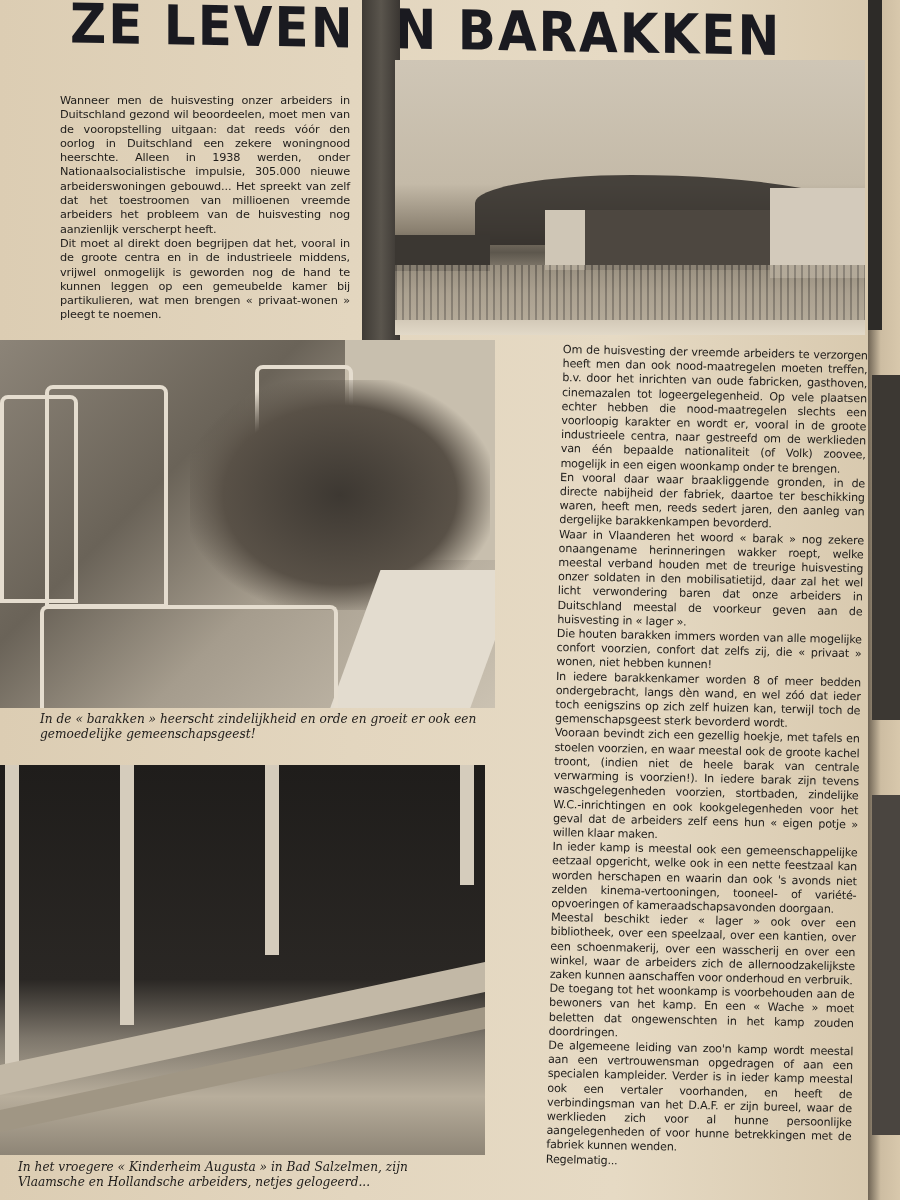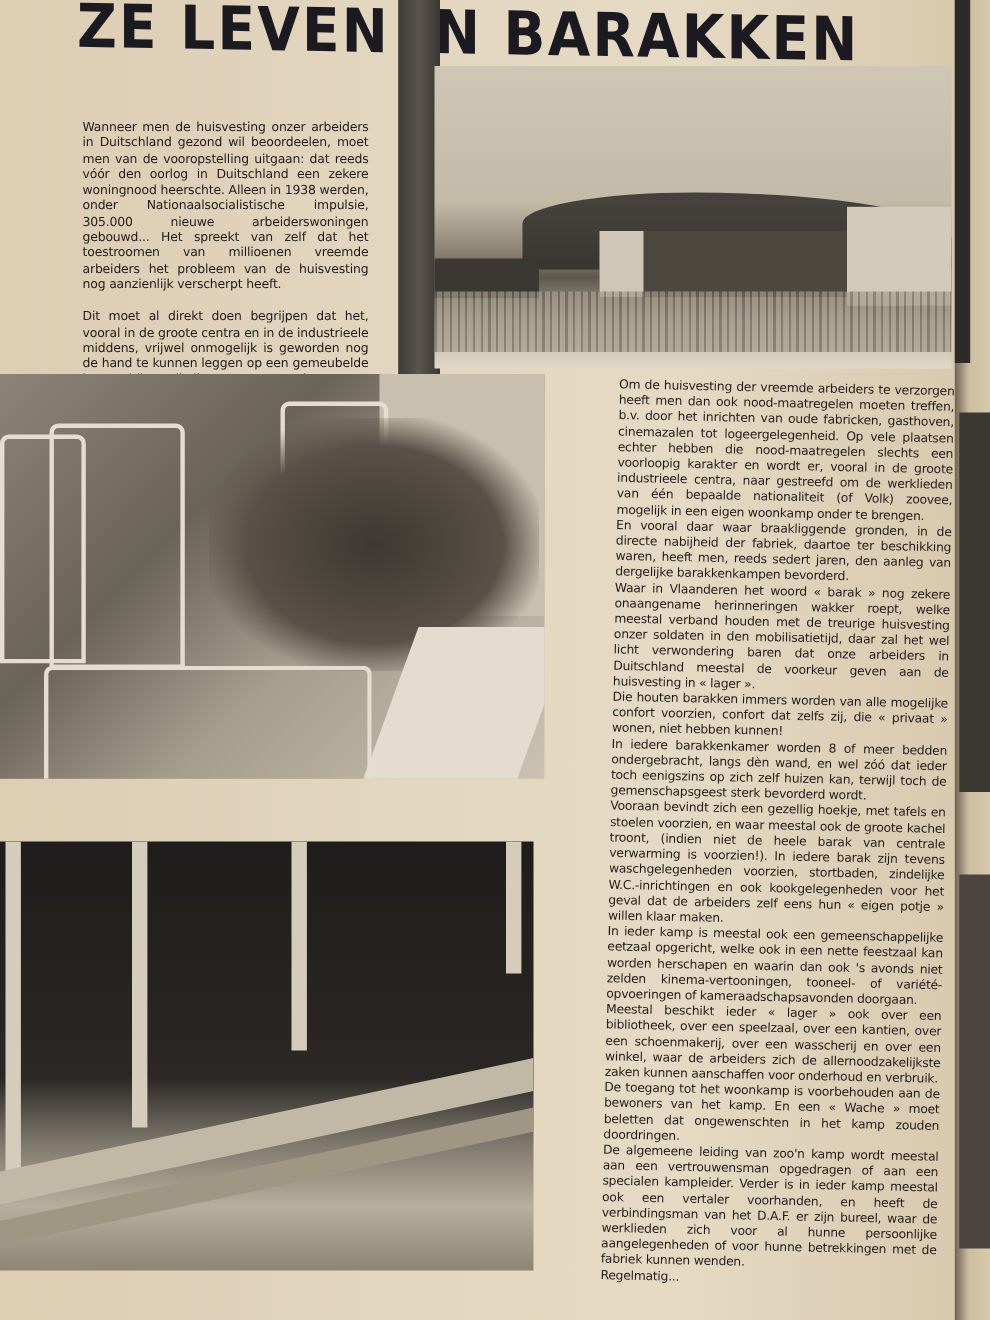--- a/index.html
+++ b/index.html
@@ -64,21 +64,21 @@
   .photo-balcony .rail { position:absolute; left:0; width:485px; background:#c2b8a6; transform:skewY(-12deg); transform-origin:left; }
 
   .col-text {
     position:absolute; color:#1e1c1a;
     font-family:"DejaVu Sans", sans-serif;
   }
   .intro {
     left:60px; top:94px; width:290px;
     font-size:11.3px; line-height:14.3px; text-align:justify; letter-spacing:-0.15px;
   }
-  .intro p { margin:15px; text-indent:0; }
+  .intro p { margin:0; text-indent:0; }
   .main-col {
     left:563px; top:343px; width:305px;
     font-size:11.2px; line-height:14.2px; text-align:justify; letter-spacing:-0.2px;
     transform:rotate(1.2deg); transform-origin:left top;
   }
   .main-col p { margin:0; }
   .caption {
     position:absolute; font-family:"DejaVu Serif", serif; font-style:italic;
     font-size:12.2px; line-height:15px; color:#1e1c1a;
   }
@@ -109,30 +109,32 @@
   <div class="photo photo-dorm">
     <div class="wall"></div>
     <div class="bed" style="left:0;top:55px;width:70px;height:200px;"></div>
     <div class="bed" style="left:45px;top:45px;width:115px;height:215px;"></div>
     <div class="bed" style="left:255px;top:25px;width:90px;height:60px;"></div>
     <div class="people"></div>
     <div class="table"></div>
     <div class="bed" style="left:40px;top:265px;width:290px;height:110px;border-bottom:none;"></div>
   </div>
 
+  <div class="caption caption1">In de « barakken » heerscht zindelijkheid en orde en groeit er ook een gemoedelijke gemeenschapsgeest!</div>
 
   <div class="photo photo-balcony">
     <div class="post" style="left:120px;height:260px;"></div>
     <div class="post" style="left:265px;height:190px;"></div>
     <div class="post" style="left:460px;height:120px;"></div>
     <div class="post" style="left:5px;height:300px;"></div>
     <div class="rail" style="top:300px;height:30px;"></div>
     <div class="rail" style="top:345px;height:22px;background:#a09684;"></div>
   </div>
 
+  <div class="caption caption2">In het vroegere « Kinderheim Augusta » in Bad Salzelmen, zijn Vlaamsche en Hollandsche arbeiders, netjes gelogeerd...</div>
 
   <div class="col-text main-col">
     <p>Om de huisvesting der vreemde arbeiders te verzorgen heeft men dan ook nood-maatregelen moeten treffen, b.v. door het inrichten van oude fabricken, gasthoven, cinemazalen tot logeergelegenheid. Op vele plaatsen echter hebben die nood-maatregelen slechts een voorloopig karakter en wordt er, vooral in de groote industrieele centra, naar gestreefd om de werklieden van één bepaalde nationaliteit (of Volk) zoovee, mogelijk in een eigen woonkamp onder te brengen.</p>
     <p>En vooral daar waar braakliggende gronden, in de directe nabijheid der fabriek, daartoe ter beschikking waren, heeft men, reeds sedert jaren, den aanleg van dergelijke barakkenkampen bevorderd.</p>
     <p>Waar in Vlaanderen het woord « barak » nog zekere onaangename herinneringen wakker roept, welke meestal verband houden met de treurige huisvesting onzer soldaten in den mobilisatietijd, daar zal het wel licht verwondering baren dat onze arbeiders in Duitschland meestal de voorkeur geven aan de huisvesting in « lager ».</p>
     <p>Die houten barakken immers worden van alle mogelijke confort voorzien, confort dat zelfs zij, die « privaat » wonen, niet hebben kunnen!</p>
     <p>In iedere barakkenkamer worden 8 of meer bedden ondergebracht, langs dèn wand, en wel zóó dat ieder toch eenigszins op zich zelf huizen kan, terwijl toch de gemenschapsgeest sterk bevorderd wordt.</p>
     <p>Vooraan bevindt zich een gezellig hoekje, met tafels en stoelen voorzien, en waar meestal ook de groote kachel troont, (indien niet de heele barak van centrale verwarming is voorzien!). In iedere barak zijn tevens waschgelegenheden voorzien, stortbaden, zindelijke W.C.-inrichtingen en ook kookgelegenheden voor het geval dat de arbeiders zelf eens hun « eigen potje » willen klaar maken.</p>
     <p>In ieder kamp is meestal ook een gemeenschappelijke eetzaal opgericht, welke ook in een nette feestzaal kan worden herschapen en waarin dan ook 's avonds niet zelden kinema-vertooningen, tooneel- of variété-opvoeringen of kameraadschapsavonden doorgaan.</p>
     <p>Meestal beschikt ieder « lager » ook over een bibliotheek, over een speelzaal, over een kantien, over een schoenmakerij, over een wasscherij en over een winkel, waar de arbeiders zich de allernoodzakelijkste zaken kunnen aanschaffen voor onderhoud en verbruik.</p>

